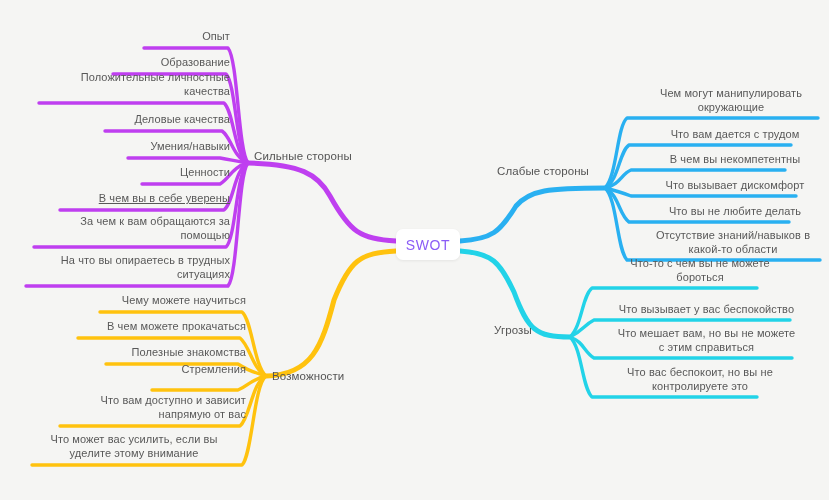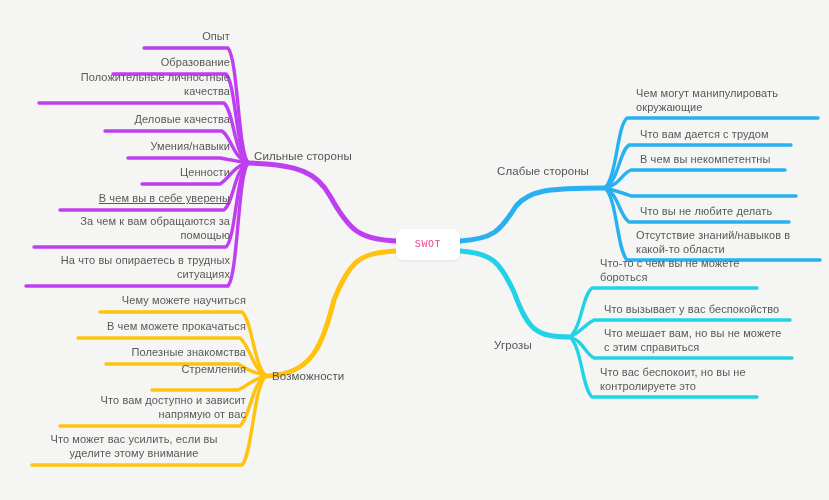--- a/index.html
+++ b/index.html
@@ -16,45 +16,44 @@
 
   .leaf-label{
     position:absolute;
     font-size:11px;
     line-height:14px;
     color:#585858;
     white-space:pre-line;
     letter-spacing:0.1px;
   }
   .leaf-label.r{text-align:right;}
-  .leaf-label.l{text-align:left;}
+  .leaf-label.l{text-align:center;}
 
   .hub-label{
     position:absolute;
     font-size:11.5px;
     line-height:14px;
     color:#545454;
     white-space:nowrap;
     letter-spacing:0.1px;
   }
 
   #root-node{
     position:absolute;
     left:396px;top:229px;
     width:64px;height:31px;
     background:#ffffff;
     border-radius:7px;
     box-shadow:0 1px 3px rgba(0,0,0,0.07);
     display:flex;align-items:center;justify-content:center;
   }
   #root-node span{
-    font-size:10px;
-    color:#ec4899;
+    font-size:14px;
+    color:#8b5cf6;
     letter-spacing:0.6px;
-    font-family:Liberation Mono, monospace;
   }
 </style>
 </head>
 <body>
 
 <div id="map">
 
   <svg class="wires" viewBox="0 0 829 500">
 
     <path d="M 396 241 C 360 239 350 232 330 196 C 318 174 300 164 248 163" stroke="#bf3ff0" stroke-width="5"></path>
@@ -92,21 +91,21 @@
     <path d="M 570 337 C 582 348 582 388 592 397 L 757 397" stroke="#22d3e8" stroke-width="3.4"></path>
   </svg>
 
   <div id="root-node">
     <span>SWOT</span>
   </div>
 
   <div class="hub-label" style="left:254px;top:149px;">Сильные стороны</div>
   <div class="hub-label" style="left:272px;top:369px;">Возможности</div>
   <div class="hub-label" style="left:497px;top:164px;">Слабые стороны</div>
-  <div class="hub-label" style="left:494px;top:323px;margin-top:15px;">Угрозы</div>
+  <div class="hub-label" style="left:494px;top:323px;">Угрозы</div>
 
   <div class="leaf-label r" style="left:30px;top:29px;width:200px;">Опыт</div>
   <div class="leaf-label r" style="left:30px;top:55px;width:200px;">Образование</div>
   <div class="leaf-label r" style="left:30px;top:70px;width:200px;">Положительные личностные
 качества</div>
   <div class="leaf-label r" style="left:30px;top:112px;width:200px;">Деловые качества</div>
   <div class="leaf-label r" style="left:30px;top:139px;width:200px;">Умения/навыки</div>
   <div class="leaf-label r" style="left:30px;top:165px;width:200px;">Ценности</div>
   <div class="leaf-label r" style="left:30px;top:191px;width:200px;text-decoration:underline;">В чем вы в себе уверены</div>
   <div class="leaf-label r" style="left:24px;top:214px;width:206px;">За чем к вам обращаются за
@@ -120,20 +119,21 @@
   <div class="leaf-label r" style="left:40px;top:362px;width:206px;">Стремления</div>
   <div class="leaf-label r" style="left:36px;top:393px;width:210px;">Что вам доступно и зависит
 напрямую от вас</div>
   <div class="leaf-label r" style="left:27px;top:432px;width:214px;text-align:center;">Что может вас усилить, если вы
 уделите этому внимание</div>
 
   <div class="leaf-label l" style="left:636px;top:86px;width:190px;">Чем могут манипулировать
 окружающие</div>
   <div class="leaf-label l" style="left:640px;top:127px;width:190px;">Что вам дается с трудом</div>
   <div class="leaf-label l" style="left:640px;top:152px;width:190px;">В чем вы некомпетентны</div>
+  <div class="leaf-label l" style="left:640px;top:178px;width:190px;">Что вызывает дискомфорт</div>
   <div class="leaf-label l" style="left:640px;top:204px;width:190px;">Что вы не любите делать</div>
   <div class="leaf-label l" style="left:636px;top:228px;width:194px;">Отсутствие знаний/навыков в
 какой-то области</div>
 
   <div class="leaf-label l" style="left:600px;top:256px;width:200px;">Что-то с чем вы не можете
 бороться</div>
   <div class="leaf-label l" style="left:604px;top:302px;width:205px;">Что вызывает у вас беспокойство</div>
   <div class="leaf-label l" style="left:604px;top:326px;width:205px;">Что мешает вам, но вы не можете
 с этим справиться</div>
   <div class="leaf-label l" style="left:600px;top:365px;width:200px;">Что вас беспокоит, но вы не

